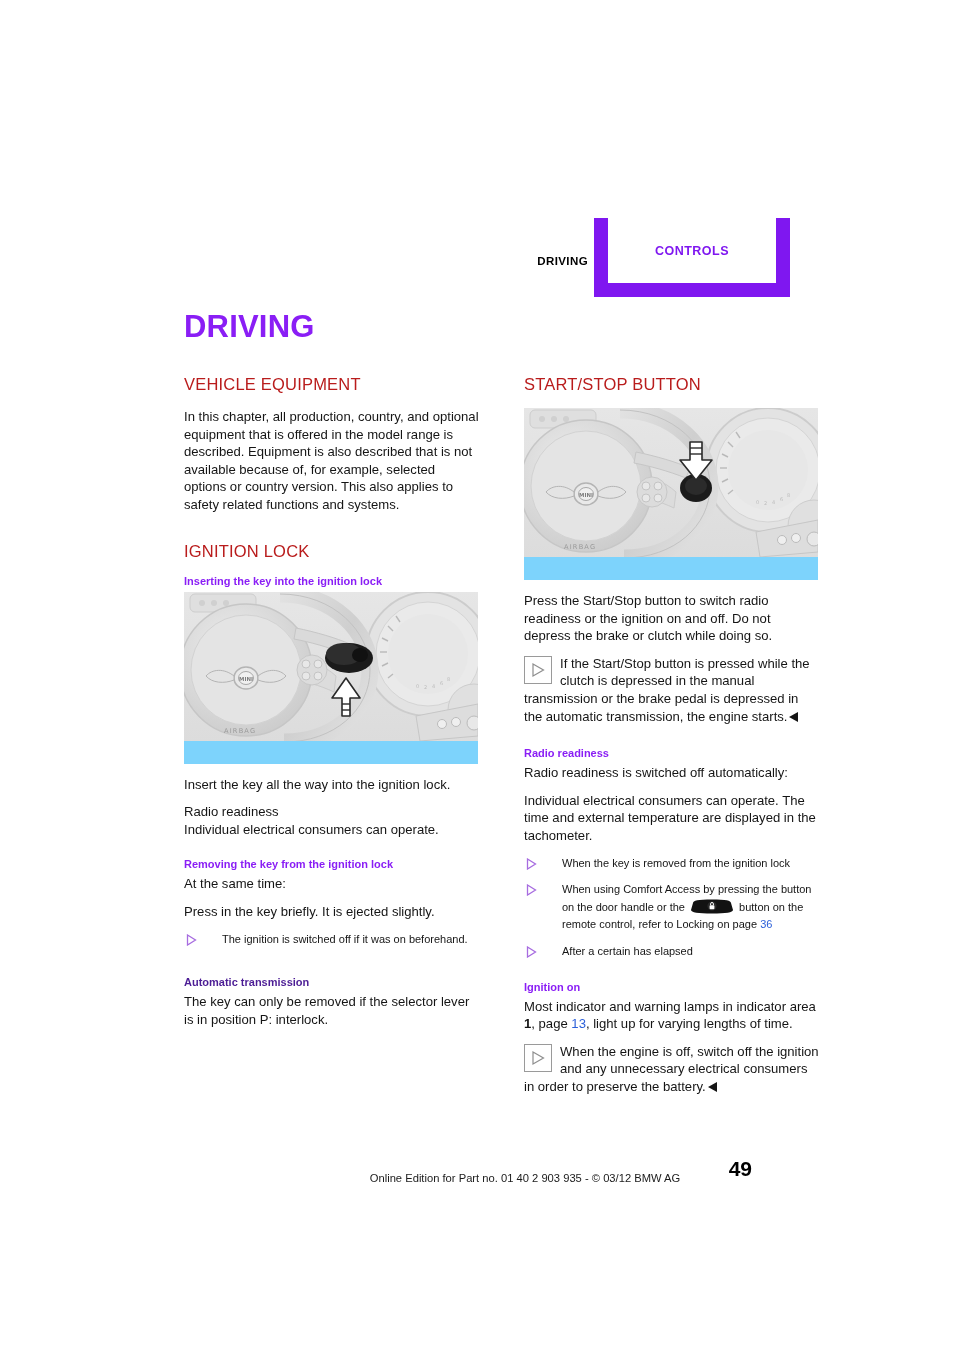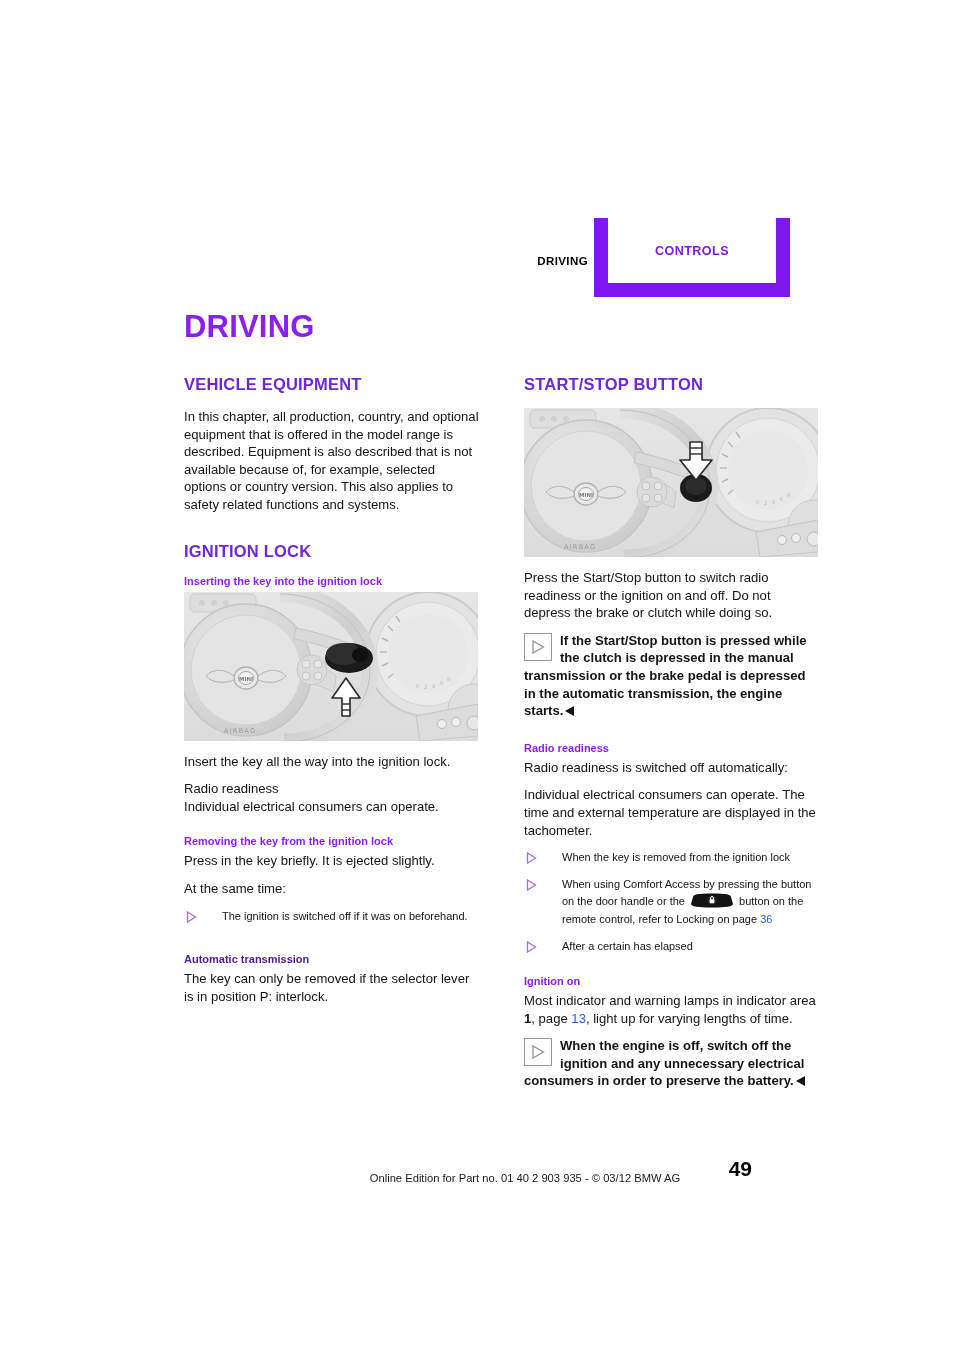--- a/index.html
+++ b/index.html
@@ -84,22 +84,22 @@
     position: absolute;
     top: 330px;
     width: 296px;
   }
   .col-left  { left: 184px; }
   .col-right { left: 524px; }
 
   h2.sec {
     margin: 0 0 14px 0;
     font-size: 16.5px;
-    font-weight: bold;
-    color: #6d28d9;
+    font-weight: normal;
+    color: #b91c1c;
     letter-spacing: 0.2px;
   }
 
   h3.sub {
     margin: 0 0 5px 0;
     font-size: 11px;
     font-weight: bold;
     color: #8a1ef5;
   }
   h3.sub.light { color: #4c1d95; }
@@ -111,23 +111,23 @@
     color: #151515;
   }
   p.tight { margin-bottom: 0; }
 
   .gap-s { height: 10px; }
   .gap-m { height: 18px; }
 
   
   .figure {
     width: 294px;
-    height: 149px;
+    height: 172px;
     margin: 4px 0 12px 0;
-    background: #84cc16;
+    background: #7dd3fc;
     overflow: hidden;
   }
   .figure svg { display: block; }
 
   
   ul.bullets {
     list-style: none;
     margin: 0 0 10px 0;
     padding: 0;
   }
@@ -148,21 +148,20 @@
     height: 12px;
   }
 
   
   .note {
     position: relative;
     font-size: 13.1px;
     line-height: 17.6px;
     color: #151515;
     margin: 2px 0 12px 0;
-    font-weight: bold;
   }
   .note-icon {
     float: left;
     width: 28px;
     height: 28px;
     border: 1px solid #9a9a9a;
     box-sizing: border-box;
     margin: 1px 8px 0 0;
     display: flex;
     align-items: center;
@@ -335,22 +334,22 @@
       </svg>
     </div>
 
     <p>Insert the key all the way into the ignition lock.</p>
     <p class="tight">Radio readiness</p>
     <p>Individual electrical consumers can operate.</p>
 
     <div class="gap-s"></div>
 
     <h3 class="sub">Removing the key from the ignition lock</h3>
+    <p>At the same time:</p>
     <p>Press in the key briefly. It is ejected slightly.</p>
-    <p>At the same time:</p>
 
     <ul class="bullets">
       <li>
         <span class="tri-outline">
           <svg width="11" height="12" viewBox="0 0 11 12" xmlns="http://www.w3.org/2000/svg">
             <path d="M 1.5 1 L 9.5 6 L 1.5 11 Z" fill="none" stroke="#a76ce0" stroke-width="1.3"></path>
           </svg>
         </span>
         <span>The ignition is switched off if it was on beforehand.</span>
       </li>

